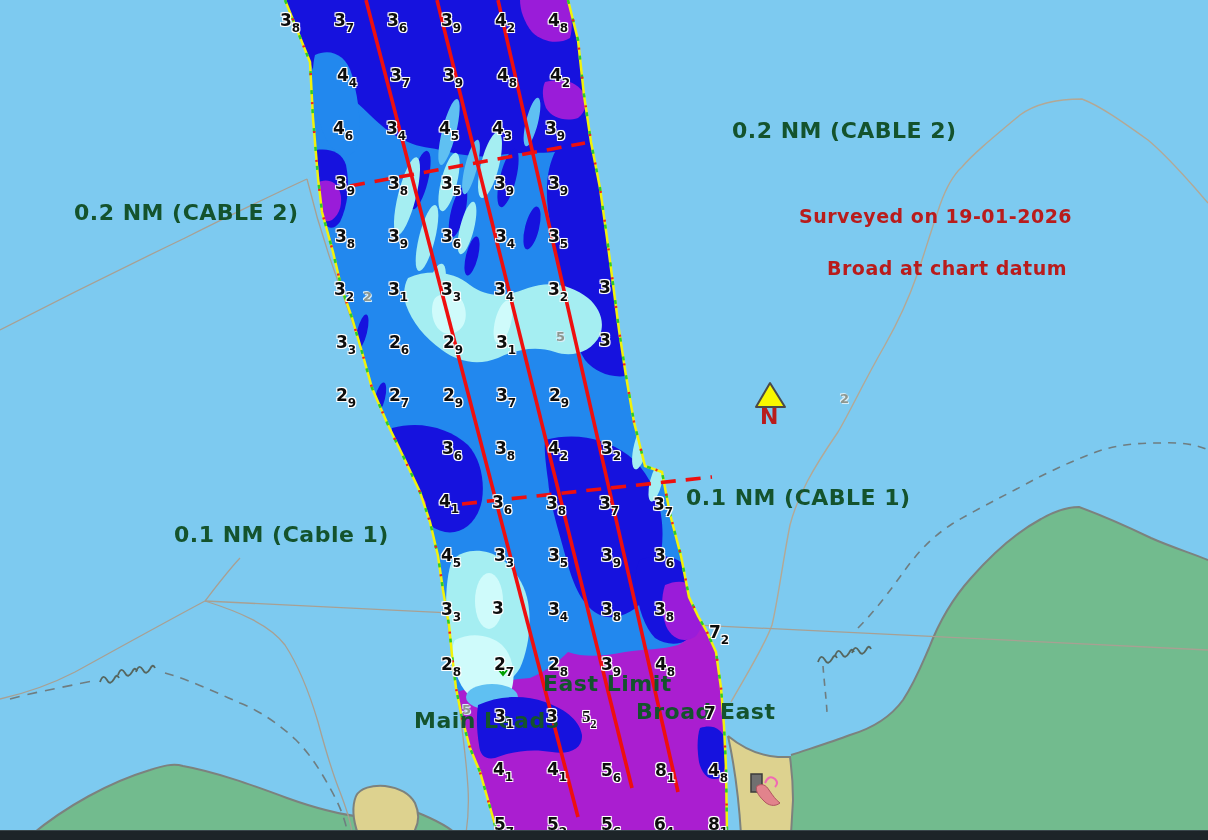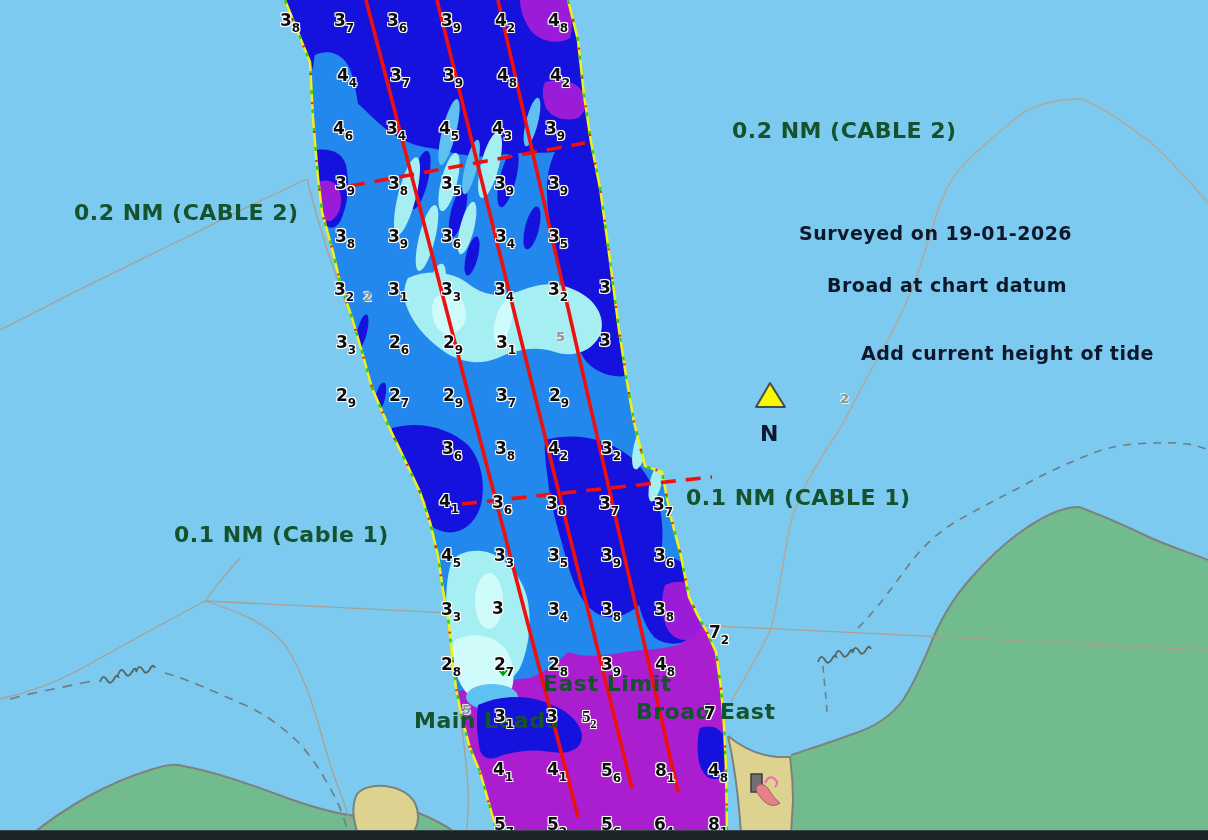--- a/index.html
+++ b/index.html
@@ -1,21 +1,21 @@
 <!DOCTYPE html>
 <html><head>
 <meta charset="utf-8">
 <style>
   html,body{margin:0;padding:0;background:#555;}
   #stage{position:relative;width:1208px;height:840px;overflow:hidden;
          font-family:"DejaVu Sans","Liberation Sans",sans-serif;background:#7dcaf0;}
   #mapsvg{position:absolute;left:0;top:0;}
   .lbl{position:absolute;font-weight:bold;color:#14532d;white-space:nowrap;letter-spacing:0.5px;}
   .lbl.black{font-size:22px;}
-  .lbl.blue{font-size:19px;color:#0f172a;margin-top:17px;}
+  .lbl.blue{font-size:19px;color:#b91c1c;}
   .snd{position:absolute;font-weight:bold;color:#0d0d0d;font-size:17px;line-height:1;
        text-shadow:-1px -1px 0 #fff,1px -1px 0 #fff,-1px 1px 0 #fff,1px 1px 0 #fff,0 0 2px #fff;
        white-space:nowrap;}
   .snd .sub{font-size:12px;position:relative;top:6px;left:0px;}
   .clbl{position:absolute;font-weight:bold;color:#8e978f;font-size:13px;line-height:1;
         text-shadow:-1px -1px 0 #d9eef8,1px 1px 0 #d9eef8,0 0 2px #d9eef8;}
   
   .f-dark{fill:#1612de;} .f-med{fill:#2288ee;} .f-cy{fill:#a5eef2;}
   .f-pc{fill:#cffbfb;} .f-lb{fill:#5fc0f2;} .f-pu{fill:#9a1cd9;}
   .contour{stroke:#a8a093;stroke-width:1.3;fill:none;}
@@ -157,21 +157,20 @@
     <rect x="751" y="774" width="11" height="18" fill="#707070" stroke="#3b3b3b" stroke-width="1.5"></rect>
     <path fill="#e2838c" stroke="#b05560" stroke-width="1" d="M757,786 C762,783 766,785 769,790 C773,796 776,800 780,803 C775,807 768,806 763,800 C758,795 755,790 757,786 Z"></path>
     <path fill="none" stroke="#f06ab4" stroke-width="2" d="M765,783 q4,-9 10,-4 q4,4 0,8"></path>
   </g>
 </svg>
 
 <div class="lbl black" style="left:74px;top:200px;">0.2 NM (CABLE 2)</div>
 <div class="lbl black" style="left:732px;top:118px;">0.2 NM (CABLE 2)</div>
 <div class="lbl blue" style="left:799px;top:205px;">Surveyed on 19-01-2026</div>
 <div class="lbl blue" style="left:827px;top:257px;">Broad at chart datum</div>
-<div class="lbl blue" style="left:861px;top:325px;">Add current height of tide</div>
 <div class="lbl black" style="left:686px;top:485px;">0.1 NM (CABLE 1)</div>
 <div class="lbl black" style="left:174px;top:522px;">0.1 NM (Cable 1)</div>
 <div class="lbl black" style="left:543px;top:671px;">East Limit</div>
 <div class="lbl black" style="left:414px;top:708px;">Main Leads</div>
 <div class="lbl black" style="left:636px;top:699px;">Broad East</div>
 <div class="lbl blue" style="left:760px;top:404px;font-size:22px;">N</div>
 
 <div id="soundings-layer">
       <div class="snd" style="left: 280px; top: 12px;"><span>3</span><span class="sub">8</span></div>
       <div class="snd" style="left: 334px; top: 12px;"><span>3</span><span class="sub">7</span></div>

